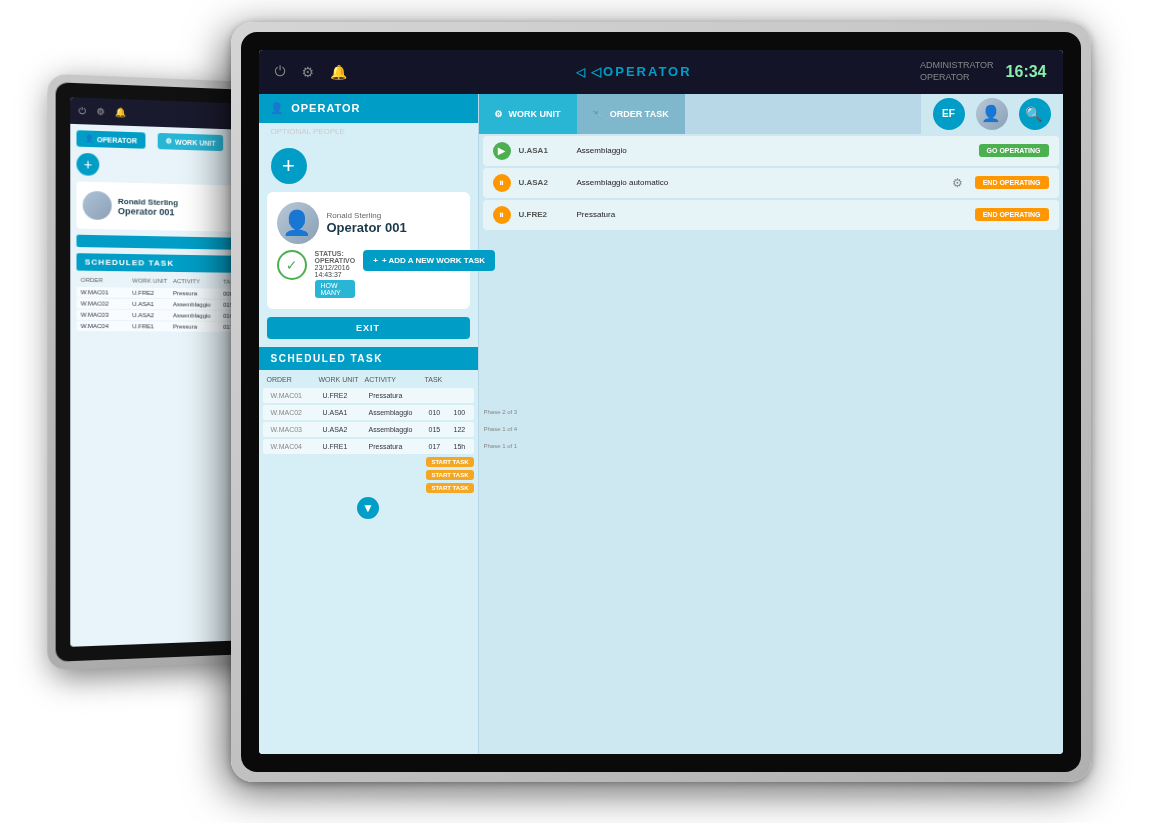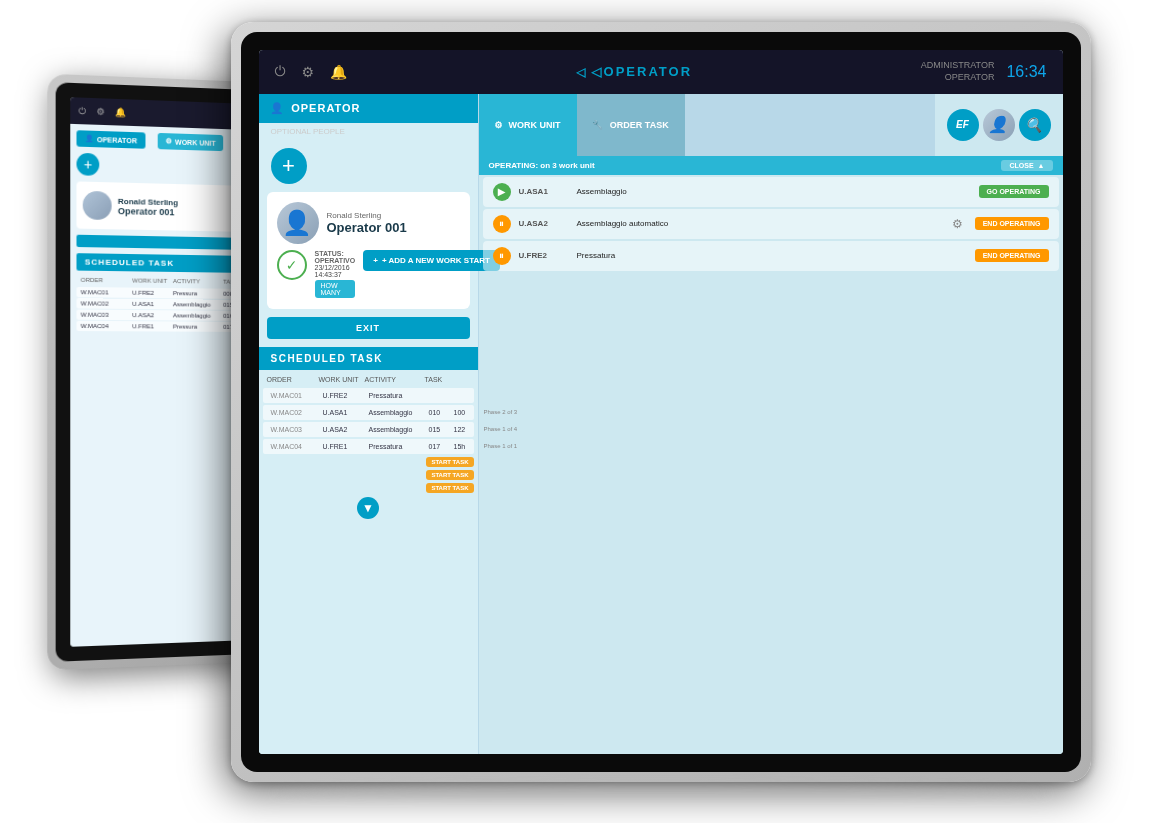--- a/index.html
+++ b/index.html
@@ -234,27 +234,27 @@
     }
     .front-topbar-right {
       display: flex;
       align-items: center;
       gap: 12px;
       font-size: 10px;
       color: #aaa;
     }
     .front-time {
       font-size: 16px;
-      color: #0ea5e9;
-      font-weight: normal;
+      color: #86efac;
+      font-weight: bold;
     }
     .front-user-label {
       font-size: 9px;
       color: #888;
-      text-align: right;
+      text-align: left;
       line-height: 1.3;
     }
 
     
     .front-body {
       display: flex;
       height: calc(100% - 44px);
       background: #cde8f0;
     }
 
@@ -442,24 +442,23 @@
     }
     .front-tab.active {
       background: #29b6d5;
     }
     .front-tab.inactive {
       background: #7fb8cc;
     }
     .front-tab-avatars {
       display: flex;
       align-items: center;
-      gap: 4px;
-      padding: 15px 12px;
+      gap: 11px;
+      padding: 4px 12px;
       background: #cde8f0;
-      font-style: italic;
     }
     .front-tab-avatar {
       width: 32px; height: 32px;
       border-radius: 50%;
       display: flex;
       align-items: center;
       justify-content: center;
       font-size: 10px;
       font-weight: bold;
       color: white;
@@ -688,21 +687,21 @@
               </div>
               <div class="front-op-status-wrap">
                 <div class="front-status-circle">✓</div>
                 <div class="front-status-info">
                   <div class="front-status-label">STATUS: OPERATIVO</div>
                   <div class="front-status-date">23/12/2016 14:43:37</div>
                   <div class="front-how-many">HOW MANY</div>
                 </div>
                 <div class="front-add-work-btn">
                   <span>+</span>
-                  <span>+ ADD A NEW WORK START</span>
+                  <span>+ ADD A NEW WORK TASK</span>
                 </div>
               </div>
             </div>
 
             <div class="front-exit-btn">EXIT</div>
 
             <div class="front-scheduled-header">SCHEDULED TASK</div>
 
             <div class="front-task-table-head">
               <span>ORDER</span>
@@ -774,27 +773,20 @@
               </div>
               <div style="flex:1; background:#b8d8e8;"></div>
 
               <div class="front-tab-avatars">
                 <div class="front-tab-avatar blue">EF</div>
                 <div class="front-tab-avatar photo">👤</div>
                 <div class="front-search-icon">🔍</div>
               </div>
             </div>
 
-            <div class="front-operating-bar">
-              <span>OPERATING: on 3 work unit</span>
-              <div class="front-close-btn">
-                <span>CLOSE</span>
-                <span>▲</span>
-              </div>
-            </div>
 
             <div>
               <div class="front-wu-item">
                 <div class="wu-play-icon green">▶</div>
                 <span class="wu-code">U.ASA1</span>
                 <span class="wu-name">Assemblaggio</span>
                 <div class="wu-action-btn green">GO OPERATING</div>
               </div>
               <div class="front-wu-item">
                 <div class="wu-play-icon orange">⏸</div>

